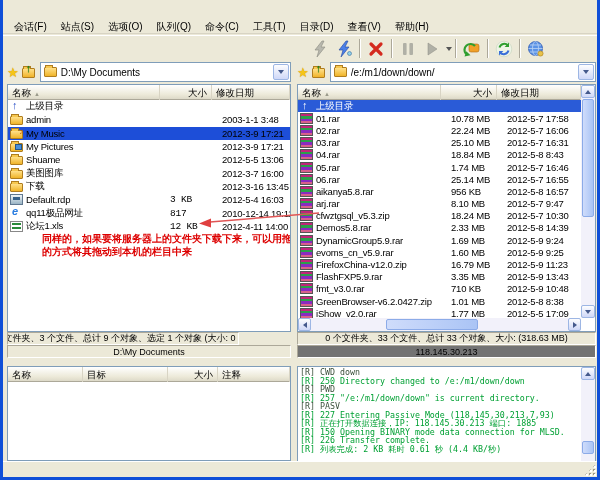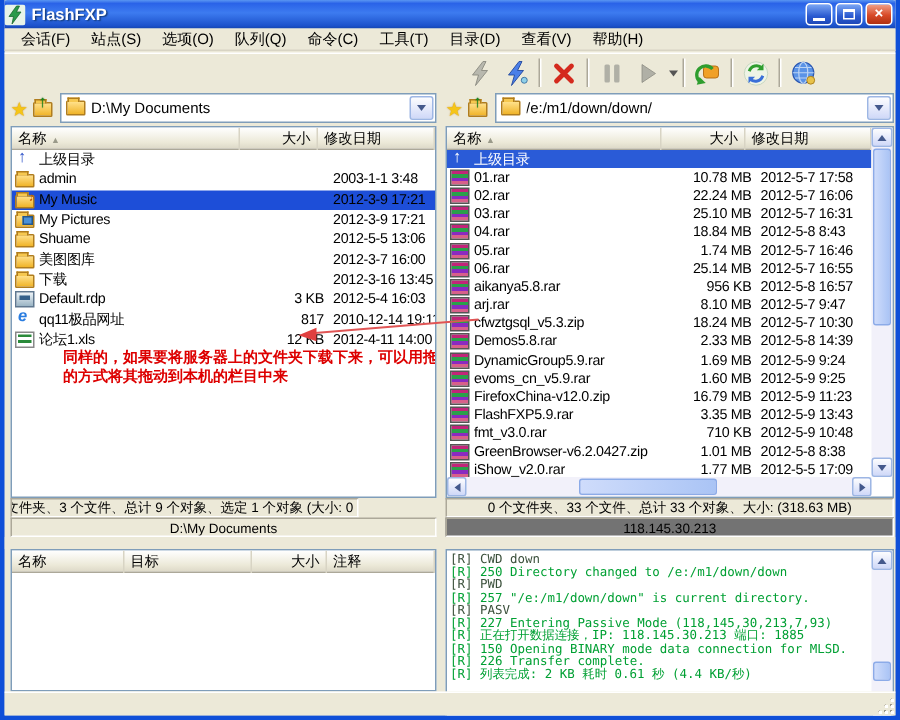--- a/index.html
+++ b/index.html
@@ -54,22 +54,22 @@
   .lv-header .hc{height:15px;line-height:15px;border-right:1px solid #d8d4c4;padding:0 4px;white-space:nowrap;overflow:hidden;}
   .sortarr{font-size:6px;color:#9a9a8a;margin-left:3px;}
   .rows{position:absolute;left:0;right:0;top:15px;bottom:0;overflow:hidden;}
   .remote .rows{right:14px;bottom:13px;}
   .row{display:flex;align-items:center;white-space:nowrap;padding-left:2px;font-size:9.5px;letter-spacing:-0.2px;}
   .local .row{height:13.3px;}
   .remote .row{height:12.2px;}
   .row.sel{background:#2a5bd7;color:#fff;}
   .row.hl{background:#1d4ed8;}
   .fname{flex:1;overflow:hidden;}
-  .fsize{text-align:right;flex:none;}
-  .local .fsize{width:46px;} .local .fdate{width:74px;flex:none;padding-left:6px;}
+  .fsize{flex:none;}
+  .local .fsize{width:46px;font-family:Liberation Mono, monospace;} .local .fdate{width:74px;flex:none;padding-left:6px;}
   .remote .fsize{width:50px;} .remote .fdate{width:80px;flex:none;padding-left:6px;}
   
   .fi{width:13px;height:11px;margin-right:3px;flex:none;position:relative;}
   .ic-folder,.ic-folder-music,.ic-folder-pic{background:linear-gradient(#ffe08a,#f0b429);border:1px solid #b07d1e;border-radius:1px;height:9px;margin-top:2px;}
   .ic-folder::before,.ic-folder-music::before,.ic-folder-pic::before{content:"";position:absolute;top:-3px;left:0;width:6px;height:2px;background:#f6c850;border:1px solid #b07d1e;border-bottom:none;}
   .ic-folder-music::after{content:"♪";position:absolute;right:-1px;top:-4px;font-size:8px;color:#c05000;}
   .ic-folder-pic::after{content:"";position:absolute;right:0;top:0;width:5px;height:4px;background:#4a90d8;border:1px solid #24568a;}
   .ic-up::after{content:"↑";position:absolute;left:2px;top:-2px;font-size:11px;font-weight:bold;color:#2b50c8;}
   .sel .ic-up::after{color:#fff;}
   .ic-rdp{background:linear-gradient(#eef4f8,#9ab4c4);border:1px solid #607890;}
@@ -106,38 +106,20 @@
     background:radial-gradient(circle at 3px 3px,#fff 1px,transparent 1px),radial-gradient(circle at 2px 2px,#9a968a 1px,transparent 1px);
     background-size:4px 4px;clip-path:polygon(100% 0,100% 100%,0 100%);}
   .annotation{position:absolute;left:34px;top:147px;width:252px;color:#dd0000;font-size:10px;line-height:13px;font-weight:bold;}
   .arrow-overlay{position:absolute;left:0;top:0;pointer-events:none;z-index:40;}
 </style>
 </head>
 <body>
 
 <div class="window">
 
-  <div class="titlebar">
-    <span class="appicon">
-      <svg width="14" height="14" viewBox="0 0 14 14">
-          <rect x="0" y="0" width="14" height="14" rx="2" fill="#e8f4e8"></rect>
-          <path d="M8 1 L3 8 h3 L5 13 L11 5 H8 L10 1 z" fill="#2a9a4a" stroke="#14632a" stroke-width="0.5"></path>
-        </svg>
-    </span>
-    <span class="title">FlashFXP</span>
-    <span class="winbtns">
-      <span class="wbtn min">
-          <span></span>
-        </span>
-      <span class="wbtn max">
-          <span></span>
-        </span>
-      <span class="wbtn close">×</span>
-    </span>
-  </div>
 
   <div class="menubar" id="menubar">
       <span class="menu-item">会话(F)</span>
       <span class="menu-item">站点(S)</span>
       <span class="menu-item">选项(O)</span>
       <span class="menu-item">队列(Q)</span>
       <span class="menu-item">命令(C)</span>
       <span class="menu-item">工具(T)</span>
       <span class="menu-item">目录(D)</span>
       <span class="menu-item">查看(V)</span>

